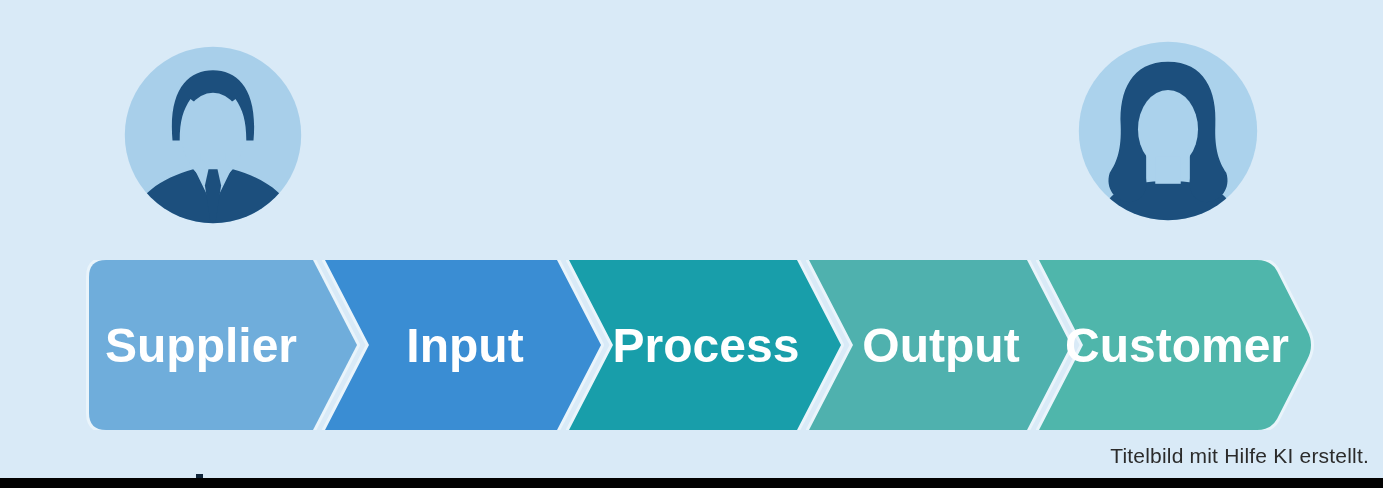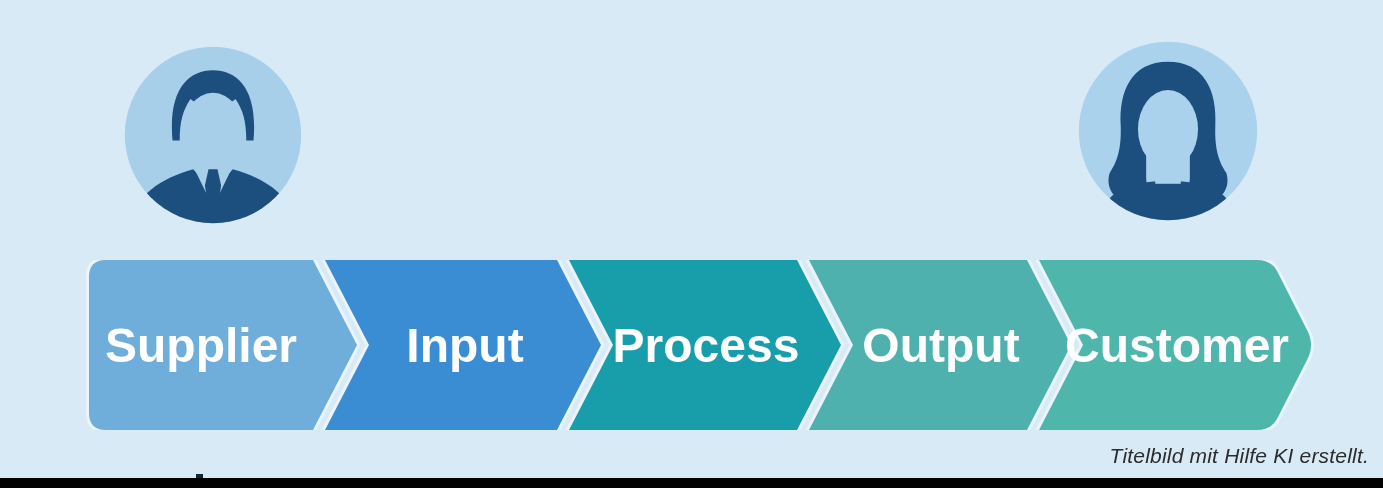--- a/index.html
+++ b/index.html
@@ -34,21 +34,20 @@
   }
 
   
   .caption {
     position: absolute;
     right: 14px;
     top: 444px;
     font-size: 21px;
     color: #2B2B2B;
     letter-spacing: 0.2px;
-    font-style: italic;
   }
 
   
   .bottom-bar { position: absolute; left: 0; bottom: 0; width: 100%; height: 10px; background: #020202; }
   .bottom-bar-notch { position: absolute; left: 196px; bottom: 10px; width: 7px; height: 4px; background: #10253a; }
 </style>
 </head>
 <body>
 
 <div class="stage">

